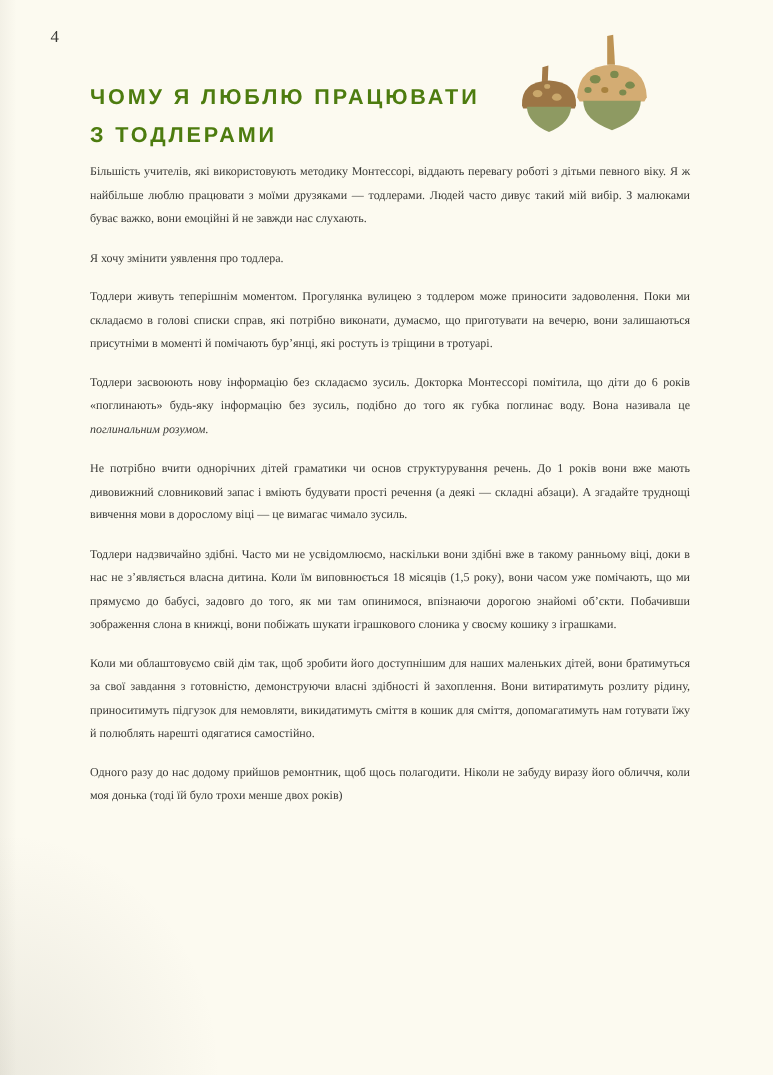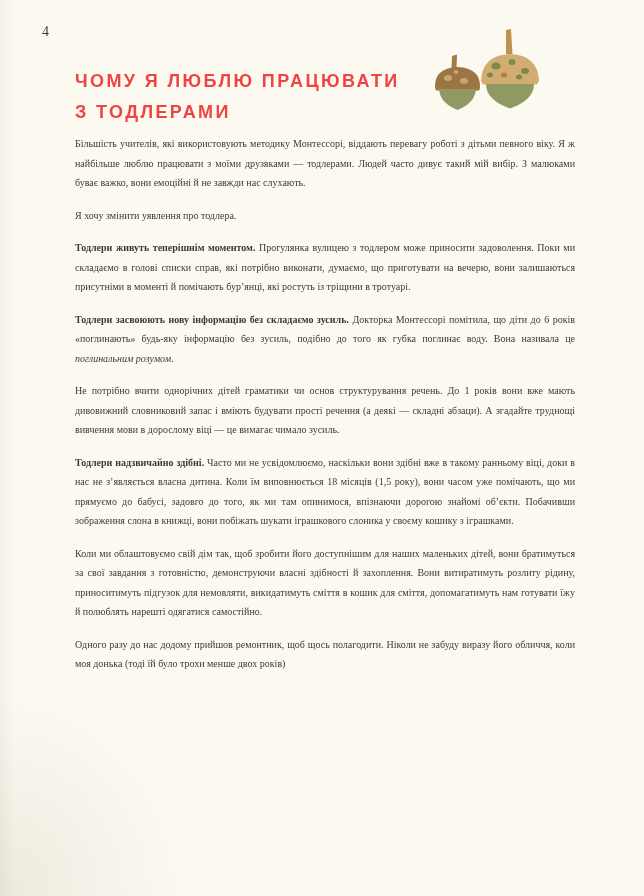--- a/index.html
+++ b/index.html
@@ -41,21 +41,21 @@
   .text-column {
     position: absolute;
     left: 75px;
     top: 134px;
     width: 500px;
     text-align: justify;
     font-size: 10px;
     line-height: 19.5px;
   }
   p.para { margin: 0 0 13px 0; }
-  .seg-bold { font-weight: bold; margin-top: 44px; }
+  .seg-bold { font-weight: normal; margin-top: 44px; }
   .seg-italic { font-style: italic; }
   .edge-shade-left {
     position: absolute;
     left: 0; top: 0;
     width: 14px; height: 100%;
     background: linear-gradient(to right, rgba(120,115,100,0.07), rgba(120,115,100,0));
     pointer-events: none;
   }
   .corner-shade {
     position: absolute;
@@ -66,21 +66,21 @@
   }
 </style>
 </head>
 <body style="background: rgb(252, 250, 240); color: rgb(58, 58, 55);">
 
 <div class="edge-shade-left"></div>
 <div class="corner-shade"></div>
 
 <div class="page-number">4</div>
 
-<h1 class="title" style="color: #ef4444;">
+<h1 class="title" style="color: #4d7c0f;">
   <span>ЧОМУ Я ЛЮБЛЮ ПРАЦЮВАТИ</span><br>
   <span>З ТОДЛЕРАМИ</span>
 </h1>
 
 <svg class="acorns" viewBox="0 0 122 86" xmlns="http://www.w3.org/2000/svg">
 
   <g>
     <path d="M26 31 L31 29.5 L30.5 43 L25.5 44 Z" fill="#a37a48"></path>
     <path d="M9 63 Q8 43 31.5 42 Q55 43 54 63 L53 65.5 L10 65.5 Z" fill="#9c7545"></path>
     <ellipse cx="22" cy="53" rx="4" ry="3" fill="#c9a76b"></ellipse>

